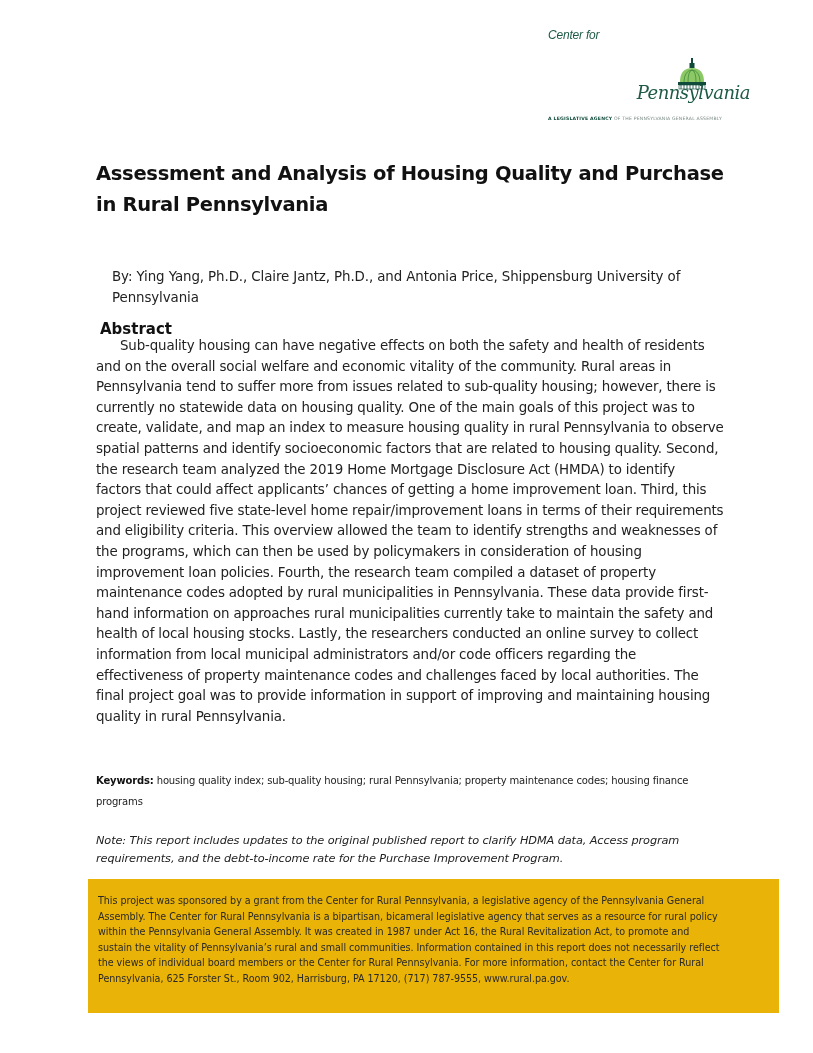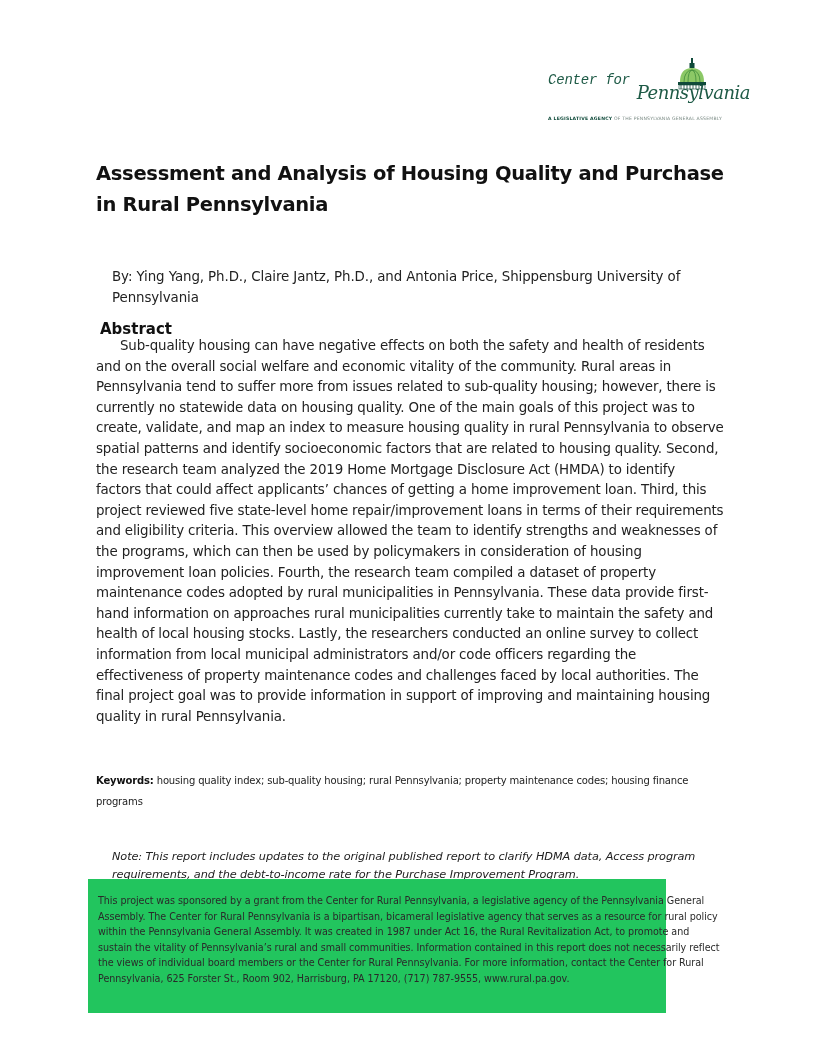--- a/index.html
+++ b/index.html
@@ -1,20 +1,20 @@
 <!DOCTYPE html>
 <html><head>
   <meta charset="utf-8">
   <style>
     html, body { margin: 0; padding: 0; background: #ffffff; }
     body { width: 813px; height: 1053px; position: relative; overflow: hidden;
       font-family: "DejaVu Sans", sans-serif; color: #1a1a1a; }
     .logo { position: absolute; left: 547px; top: 28px; width: 205px; height: 98px; }
-    .logo-center-for { position: absolute; left: 1px; top: 0px; font-family: Liberation Mono, monospace;
-      font-style: italic; font-size: 14px; color: #1e5a46; letter-spacing: -0.2px; margin-top: 44px; }
+    .logo-center-for { position: absolute; left: 1px; top: 0px; font-family: Liberation Sans, sans-serif;
+      font-style: italic; font-size: 12px; color: #1e5a46; letter-spacing: -0.2px; }
     .logo-rural { position: absolute; left: 0; top: 16px; font-family: "DejaVu Sans", sans-serif;
       font-weight: bold; font-size: 50px; line-height: 50px; color: #0f4a3a; letter-spacing: -2px; }
     .logo-rural .u { color: #6cbd45; }
     .logo-dome { position: absolute; left: 128px; top: 30px; width: 34px; height: 34px; }
     .logo-penn { position: absolute; right: 2px; top: 54px; font-family: "DejaVu Serif", serif;
       font-style: italic; font-size: 18px; color: #1e5a46; letter-spacing: -0.5px; text-align: center; }
     .logo-agency { position: absolute; left: 1px; top: 88px; font-size: 4.6px; color: #0f4a3a;
       white-space: nowrap; letter-spacing: 0.2px; }
     .logo-agency b { font-weight: bold; }
     .logo-agency span.rest { color: #7a8a84; }
@@ -24,24 +24,24 @@
       line-height: 31px; color: #111; letter-spacing: -0.3px; }
     .byline { position: absolute; left: 96px; top: 250px; width: 630px; margin: 16px;
       font-size: 13.4px; line-height: 21px; color: #222; letter-spacing: -0.1px; }
     .abstract-heading { position: absolute; left: 96px; top: 315px; margin: 4px;
       font-weight: bold; font-size: 15px; line-height: 20px; color: #111; }
     .abstract-body { position: absolute; left: 96px; top: 336px; width: 628px; margin: 0;
       font-size: 13.4px; line-height: 20.6px; color: #222; text-indent: 24px; letter-spacing: -0.15px; }
     .keywords { position: absolute; left: 96px; top: 771px; width: 620px; margin: 0;
       font-size: 10px; line-height: 20.6px; color: #222; letter-spacing: -0.15px; }
     .keywords b { font-weight: bold; color: #111; }
-    .note { position: absolute; left: 96px; top: 832px; width: 630px; margin: 16px;
+    .note { position: absolute; left: 96px; top: 832px; width: 630px; margin: 0;
       font-style: italic; font-size: 11.3px; line-height: 17.5px; color: #222; letter-spacing: -0.1px; }
-    .sponsor-box { position: absolute; left: 88px; top: 879px; width: 578px; height: 134px;
-      background: #22c55e; }
+    .sponsor-box { position: absolute; left: 88px; top: 879px; width: 691px; height: 134px;
+      background: #eab308; }
     .sponsor-text { position: absolute; left: 10px; top: 14px; width: 622px; margin: 0;
       font-size: 9.6px; line-height: 15.6px; color: #2a2a2a; letter-spacing: -0.05px; }
   </style>
 </head>
 <body>
 
 <div class="logo">
   <div class="logo-center-for">Center for</div>
   <svg class="logo-dome" viewBox="0 0 34 34">
     <rect x="16" y="0" width="2" height="6" fill="#0f4a3a"></rect>

